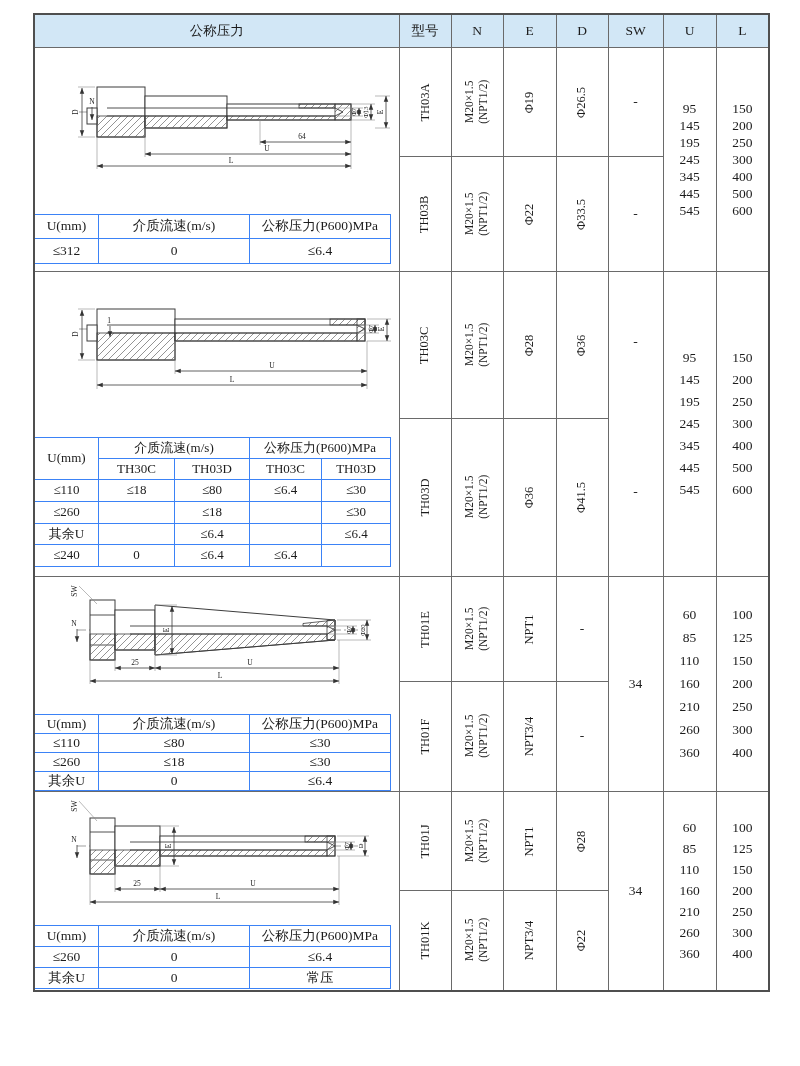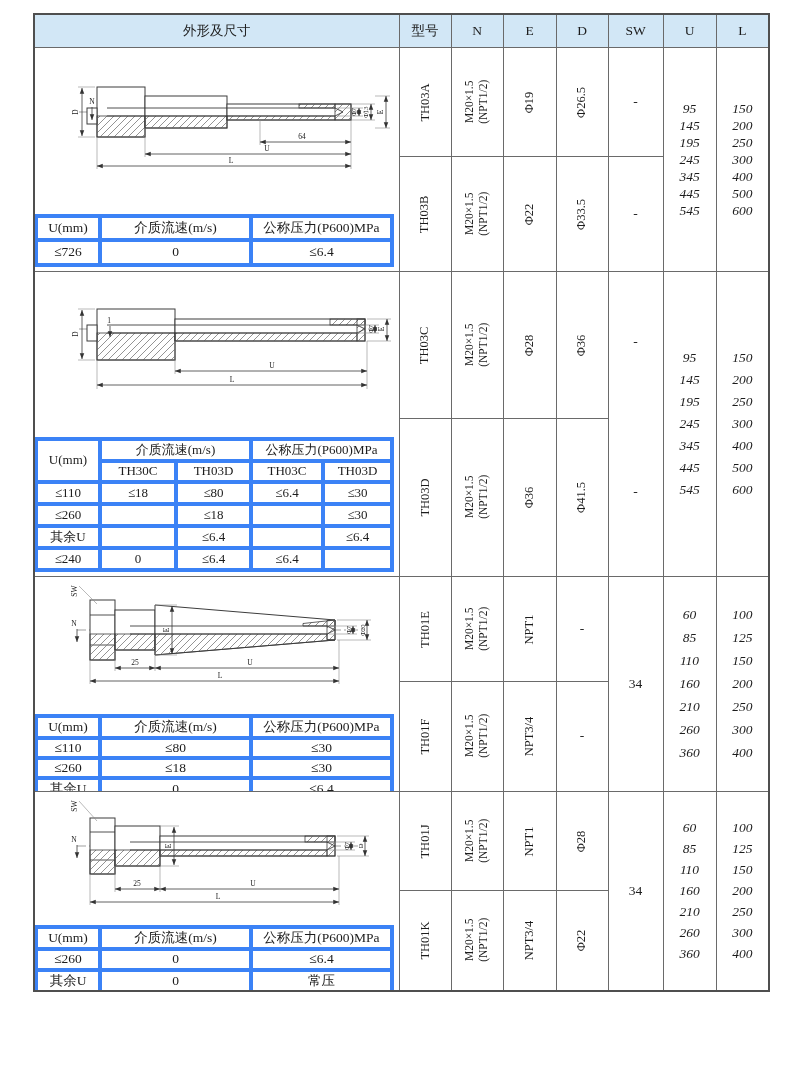--- a/index.html
+++ b/index.html
@@ -6,31 +6,31 @@
   body{width:800px;height:1066px;font-family:"Liberation Serif", serif;color:#1c1c1c;}
   .page{position:relative;width:800px;height:1066px;background:#fff;overflow:hidden;}
   table.tbl{position:absolute;left:33px;top:13px;width:735px;border-collapse:collapse;table-layout:fixed;}
   table.tbl,table.tbl td,table.tbl th{border:1px solid #6a6a6a;}
   table.tbl{border:2px solid #4f4f4f;}
   table.tbl th{background:#d2e7f6;font-weight:normal;font-size:13.5px;text-align:center;}
   table.tbl td{padding:0;text-align:center;vertical-align:middle;font-size:13.5px;}
   .drawcell{position:relative;vertical-align:top;overflow:hidden;}
   .rot{display:inline-block;transform:rotate(-90deg);white-space:nowrap;font-size:12.5px;}
   .rotN{display:inline-block;transform:rotate(-90deg);white-space:nowrap;text-align:center;font-size:11.5px;line-height:1.2;}
-  .stack{display:inline-block;font-style:italic;}
+  .stack{display:inline-block;}
   .stack div{text-align:center;}
   .lh17 div{line-height:17px;}
   .lh22 div{line-height:22px;}
   .lh23 div{line-height:23px;}
   .lh21 div{line-height:21px;}
   td.swc2{position:relative;}
   .dashA,.dashB{position:absolute;left:0;right:0;text-align:center;}
   
   table.sub{position:absolute;left:-1px;border-collapse:collapse;table-layout:fixed;background:#fff;}
-  table.sub,table.sub td{border:4px solid #3b82f6;}
+  table.sub,table.sub td{border:1px solid #3b82f6;}
   table.sub td{padding:0 2px;text-align:center;vertical-align:middle;font-size:13.5px;white-space:nowrap;overflow:hidden;}
   table.sub2 td{font-size:13px;}
   
   svg.draw{display:block;position:absolute;left:0;top:0;}
   .out{fill:#ffffff;stroke:#3c3c3c;stroke-width:1;}
   .hat{fill:url(#hx);stroke:#3c3c3c;stroke-width:0.8;}
   .ln{fill:none;stroke:#3c3c3c;stroke-width:0.9;}
   .cl{stroke:#777;stroke-width:0.7;stroke-dasharray:9 3 2 3;fill:none;}
   .dim{stroke:#3a3a3a;stroke-width:0.8;fill:none;}
   .ext{stroke:#8a8a8a;stroke-width:0.6;fill:none;}
@@ -60,21 +60,21 @@
         <col style="width:52px">
         <col style="width:53px">
     <col style="width:52px">
         <col style="width:55px">
         <col style="width:53px">
         <col style="width:53px">
   </colgroup>
 
   <tbody>
         <tr style="height:33px">
-    <th>外形及尺寸</th>
+    <th>公称压力</th>
     <th>型号</th>
     <th>N</th>
     <th>E</th>
     <th>D</th>
     <th>SW</th>
     <th>U</th>
     <th>L</th>
   </tr>
 
   <tr style="height:109px">
@@ -126,21 +126,21 @@
                 <col style="width:151px">
                 <col style="width:141px">
               </colgroup>
         <tbody>
                 <tr style="height:24px">
           <td>U(mm)</td>
           <td>介质流速(m/s)</td>
           <td>公称压力(P600)MPa</td>
         </tr>
         <tr style="height:25px">
-          <td>≤726</td>
+          <td>≤312</td>
           <td>0</td>
           <td>≤6.4</td>
         </tr>
       </tbody>
             </table>
     </td>
     <td><span class="rot">TH03A</span></td>
     <td><span class="rotN"><span style="display:block">M20×1.5</span><span style="display:block">(NPT1/2)</span></span></td>
     <td><span class="rot">Φ19</span></td>
     <td><span class="rot">Φ26.5</span></td>

